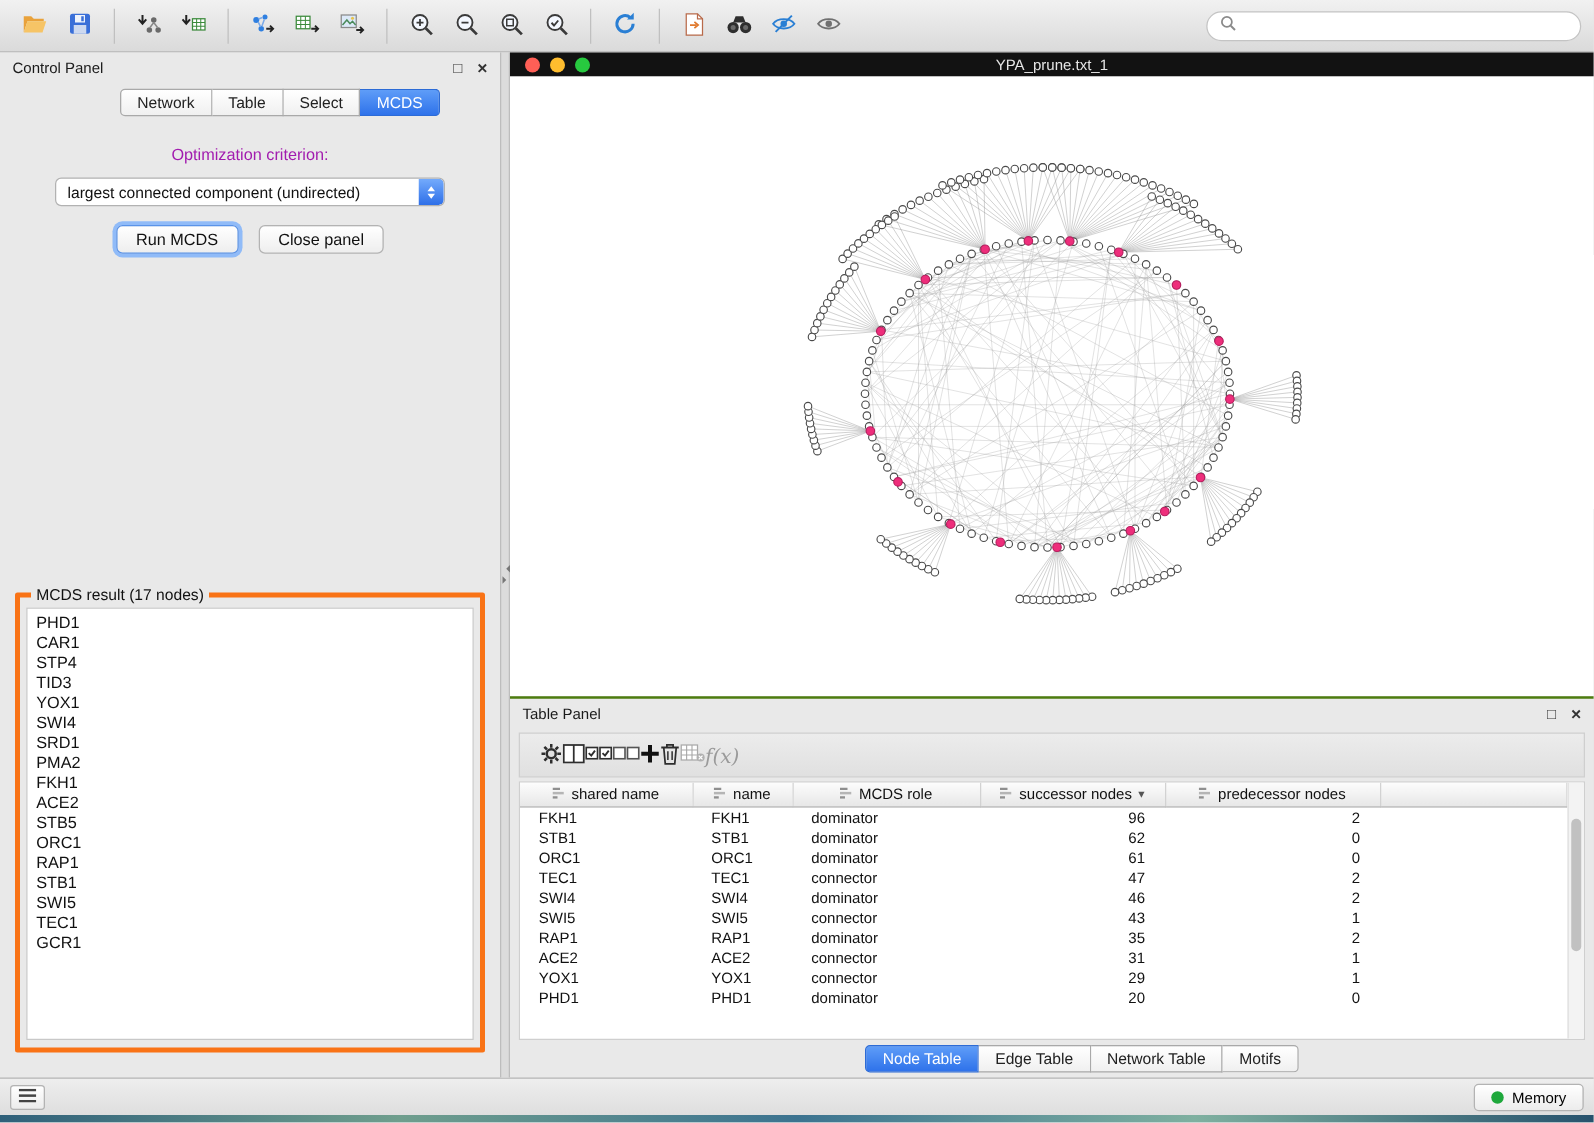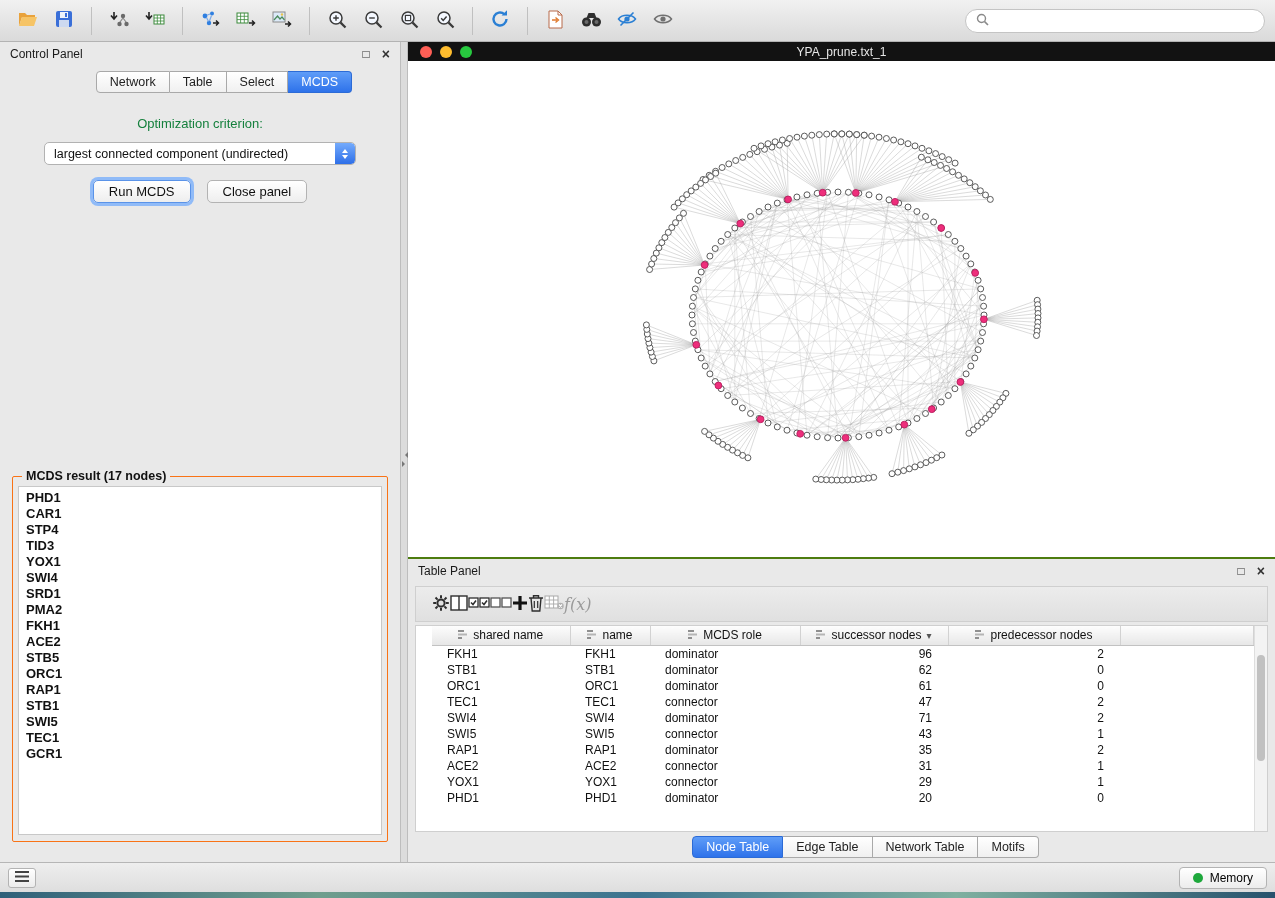--- a/index.html
+++ b/index.html
@@ -27,49 +27,49 @@
 
 .panel-header{height:24px;flex:0 0 24px;display:flex;align-items:center;padding:0 10px;font-size:12px;color:#1a1a1a;}
 .panel-header .sp{flex:1;}
 .ph-icon{color:#333;font-size:12px;margin-left:12px;cursor:pointer;line-height:1;}
 .ph-close{font-weight:bold;font-size:14px;}
 .seg-tabs{display:flex;justify-content:center;margin-top:5px;margin-left:48px;}
 .seg-tab{border:1px solid #a9a9a9;border-left:none;background:linear-gradient(#ffffff,#f0f0f0);padding:3px 13px;font-size:12.5px;color:#222;cursor:pointer;white-space:nowrap;}
 .seg-tab:first-child{border-left:1px solid #a9a9a9;border-radius:4px 0 0 4px;}
 .seg-tab:last-child{border-radius:0 4px 4px 0;}
 .seg-tab.active{background:linear-gradient(#5f9df8,#2e72ea);color:#fff;border-color:#2c6bd6;}
-.opt-label{text-align:center;font-size:13px;margin-top:23px;color:#15803d;}
+.opt-label{text-align:center;font-size:13px;margin-top:23px;color:#a21caf;}
 .combo{position:relative;width:312px;height:23px;margin:11px auto 0;background:#fff;border:1px solid #b2b2b2;border-radius:5px;font-size:12.5px;display:flex;align-items:center;padding:0 26px 0 9px;cursor:pointer;white-space:nowrap;overflow:hidden;}
 .stepper{position:absolute;right:0;top:0;width:20px;height:100%;background:linear-gradient(#74abfc,#2e6fe8);border-radius:0 4px 4px 0;display:flex;flex-direction:column;align-items:center;justify-content:center;gap:2px;}
 .st-up{width:0;height:0;border:3.5px solid transparent;border-bottom:4px solid #fff;margin-top:-2px;}
 .st-dn{width:0;height:0;border:3.5px solid transparent;border-top:4px solid #fff;margin-bottom:-2px;}
 .btn-row{display:flex;justify-content:center;gap:16px;margin-top:15px;}
 .btn{height:23px;padding:0 15px;font-size:13px;background:linear-gradient(#ffffff,#eeeeee);border:1px solid #b3b3b3;border-radius:5px;color:#111;cursor:pointer;}
 .btn.focus{box-shadow:0 0 0 3px #90bbf8;border-color:#5a93e8;}
-.mcds-fieldset{margin:266px 12px 20px 12px;border:1px solid #f97316;border-radius:2px;flex:1;display:flex;flex-direction:column;min-height:0;padding:3px 5px 6px 5px;font-weight:bold;}
+.mcds-fieldset{margin:266px 12px 20px 12px;border:4px solid #f97316;border-radius:2px;flex:1;display:flex;flex-direction:column;min-height:0;padding:3px 5px 6px 5px;}
 .mcds-fieldset legend{font-size:12.5px;padding:0 4px;margin-left:4px;color:#111;}
 .result-list{flex:1;background:#fff;border:1px solid #c8c8c8;overflow:auto;padding:3px 7px;font-size:13px;line-height:16px;}
 .result-item{height:16px;cursor:default;}
 
 
 .network-window{height:515px;flex:0 0 515px;display:flex;flex-direction:column;min-height:0;}
 .net-titlebar{height:19px;flex:0 0 19px;background:#121212;display:flex;align-items:center;position:relative;}
 .lights{display:flex;gap:8px;margin-left:12px;z-index:2;}
 .light{width:12px;height:12px;border-radius:50%;cursor:pointer;}
 .net-title{position:absolute;left:0;right:0;text-align:center;font-size:12px;color:#e6e6e6;}
 .net-canvas-wrap{flex:1;background:#fff;min-height:0;}
 svg.net{width:100%;height:100%;display:block;}
 
 
 .table-panel{flex:1;background:#e9e9e9;display:flex;flex-direction:column;min-height:0;border-top:2px solid #4d7c0f;}
 .tp-toolbar{height:36px;flex:0 0 36px;background:linear-gradient(#ececec,#e0e0e0);border:1px solid #cfcfcf;margin:3px 7px 0 7px;display:flex;align-items:center;padding:0 16px;}
 .tp-icon{display:flex;align-items:center;justify-content:center;cursor:pointer;background:none;border:none;}
 .fx{font-family:"DejaVu Serif",serif;font-style:italic;font-size:16px;color:#9a9a9a;}
 .tp-table-wrap{margin:3px 7px 0 7px;background:#fff;border:1px solid #cfcfcf;flex:1;min-height:0;display:flex;overflow:hidden;}
-.tp-table-scroll{flex:1;overflow:hidden;padding-left:16px;}
+.tp-table-scroll{flex:1;overflow:hidden;}
 table.node-table{border-collapse:collapse;table-layout:fixed;width:100%;font-size:12px;}
 table.node-table th{height:19px;background:linear-gradient(#fdfdfd,#e7e7e7);border-right:1px solid #d2d2d2;border-bottom:1px solid #c2c2c2;font-weight:normal;font-size:12px;padding:0 4px;overflow:hidden;}
 .th-inner{display:flex;align-items:center;justify-content:center;gap:5px;white-space:nowrap;}
 .th-chev{color:#555;font-size:10px;}
 table.node-table td{height:16px;line-height:16px;padding:0 0 0 15px;white-space:nowrap;overflow:hidden;}
 table.node-table td.num{text-align:right;padding:0 16px 0 0;}
 .vscroll{width:13px;flex:0 0 13px;background:#f3f3f3;border-left:1px solid #dedede;position:relative;}
 .vthumb{position:absolute;left:2px;right:2px;top:14%;height:52%;background:#c1c1c1;border-radius:6px;}
 .tp-tabs{height:30px;flex:0 0 30px;display:flex;justify-content:center;align-items:center;}
 
@@ -993,21 +993,21 @@
                     <td>TEC1</td>
                     <td>connector</td>
                     <td class="num">47</td>
                     <td class="num">2</td>
                     <td></td>
                   </tr>
                   <tr>
                     <td>SWI4</td>
                     <td>SWI4</td>
                     <td>dominator</td>
-                    <td class="num">71</td>
+                    <td class="num">46</td>
                     <td class="num">2</td>
                     <td></td>
                   </tr>
                   <tr>
                     <td>SWI5</td>
                     <td>SWI5</td>
                     <td>connector</td>
                     <td class="num">43</td>
                     <td class="num">1</td>
                     <td></td>

